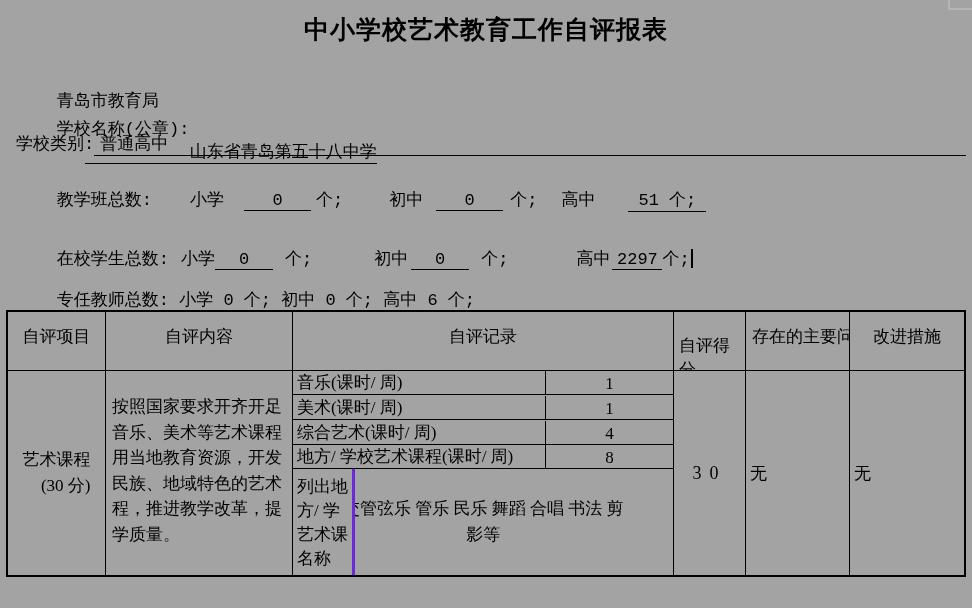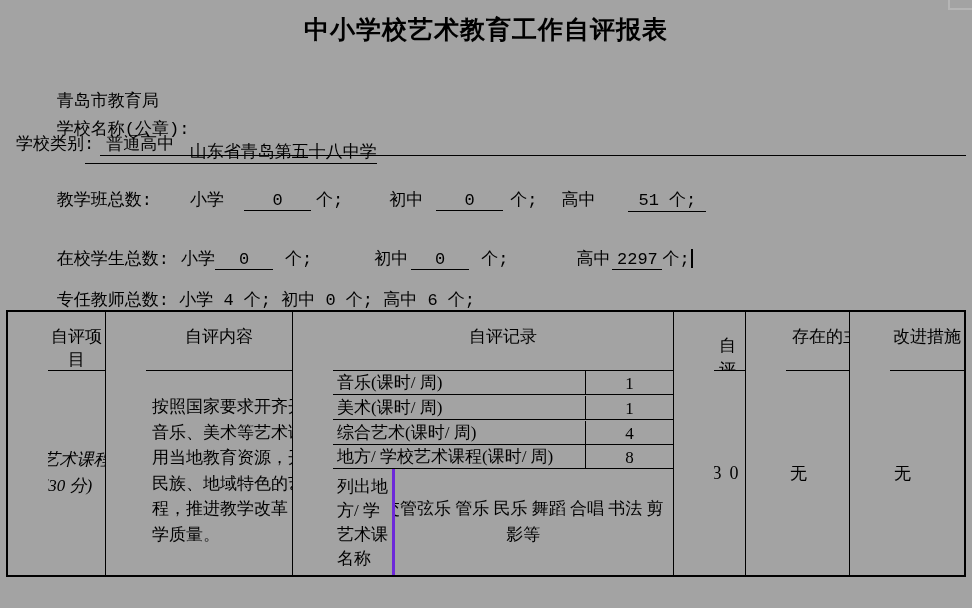--- a/index.html
+++ b/index.html
@@ -14,28 +14,28 @@
   .u.empty{height:20px;vertical-align:bottom;}
   .flexline{display:flex;right:6px;}
   .flexline .u{flex:1;text-align:left;}
   .caret{display:inline-block;width:2px;height:19px;background:#000;
          margin-left:1px;vertical-align:-4px;}
   
   .doc-table{position:absolute;left:6px;top:310px;border:2px solid #000;font-size:17px;
              display:grid;grid-template-columns:98px 187px 381px 72px 104px 114px;
              grid-template-rows:59px 204px;}
   .cell{border-right:1px solid #000;border-bottom:1px solid #000;box-sizing:border-box;
-        overflow:hidden;margin-left:40px;}
+        overflow:hidden;}
   .cell.last-col{border-right:none;}
   .cell.last-row{border-bottom:none;}
   .hcell{padding-top:13px;text-align:center;}
   .hcell.h-score{text-align:left;padding-left:5px;line-height:24px;padding-top:22px;}
   .hcell.h-problems{text-align:left;padding-left:6px;white-space:nowrap;}
-  .c-item{display:flex;align-items:center;justify-content:center;text-align:left;
-          white-space:pre;line-height:26px;font-style:italic;}
+  .c-item{display:flex;align-items:center;justify-content:center;text-align:right;
+          white-space:pre;line-height:26px;}
   .c-content{padding:23px 0 0 6px;white-space:pre;line-height:25.5px;}
   .rec-row{display:flex;border-bottom:1px solid #000;box-sizing:border-box;height:24px;align-items:flex-end;}
   .rec-row.r2,.rec-row.r3{height:25px;}
   .rec-label{width:253px;border-right:1px solid #000;box-sizing:border-box;
              padding-left:4px;display:flex;align-items:center;white-space:pre;overflow:hidden;}
   .rec-val{flex:1;display:flex;align-items:center;justify-content:center;}
   .rec-last{display:flex;height:106px;}
   .rec-last-label{width:62px;border-right:3px solid #6d28d9;box-sizing:border-box;
                   padding:6px 8px 0 4px;white-space:pre;line-height:24px;overflow:hidden;}
   .rec-last-val{flex:1;display:flex;align-items:center;justify-content:flex-start;overflow:hidden;}
@@ -58,33 +58,33 @@
     <span>青岛市教育局</span>
   </div>
 
   <div class="line" style="top:98px">
     <span>学校名称(公章):</span>
     <span class="u" style="width:292px;margin-left:28px;text-align:right;padding-left:66px;box-sizing:border-box;">山东省青岛第五十八中学</span>
   </div>
 
   <div class="line flexline" style="top:132px">
     <span>学校类别:</span>
-    <span class="u" style="margin-left:6px;padding-left:6px;">普通高中</span>
+    <span class="u" style="padding-left:6px;">普通高中</span>
   </div>
 
   <div class="line" style="top:169px">
     <span>教学班总数:</span><span style="margin-left:38px">小学</span><span class="u" style="width:67px;margin-left:20px">0</span><span style="margin-left:5px">个;</span><span style="margin-left:46px">初中</span><span class="u" style="width:67px;margin-left:13px">0</span><span style="margin-left:7px">个;</span><span style="margin-left:24px">高中</span><span class="u" style="width:78px;margin-left:33px">51 个;</span>
   </div>
 
   <div class="line" style="top:228px">
     <span>在校学生总数:</span><span style="margin-left:12px">小学</span><span class="u" style="width:58px">0</span><span style="margin-left:12px">个;</span><span style="margin-left:62px">初中</span><span class="u" style="width:58px;margin-left:3px">0</span><span style="margin-left:12px">个;</span><span style="margin-left:68px">高中</span><span class="u" style="width:50px;margin-left:2px">2297</span><span>个;</span><span class="caret"></span>
   </div>
 
   <div class="line" style="top:269px">
-    <span>专任教师总数: 小学 4 </span><span class="u">个; 初中</span><span> 0 个; 高中</span><span class="u"> 6 个</span><span>;</span><span class="u empty" style="width:81px;margin-left:114px"></span>
+    <span>专任教师总数: 小学 0 </span><span class="u">个; 初中</span><span> 0 个; 高中</span><span class="u"> 6 个</span><span>;</span><span class="u empty" style="width:81px;margin-left:114px"></span>
   </div>
 
   <div class="doc-table">
 
     <div class="cell hcell">自评项目</div>
     <div class="cell hcell">自评内容</div>
     <div class="cell hcell">自评记录</div>
     <div class="cell hcell h-score">自评得分</div>
     <div class="cell hcell h-problems">存在的主要问题</div>
     <div class="cell hcell last-col">改进措施</div>

